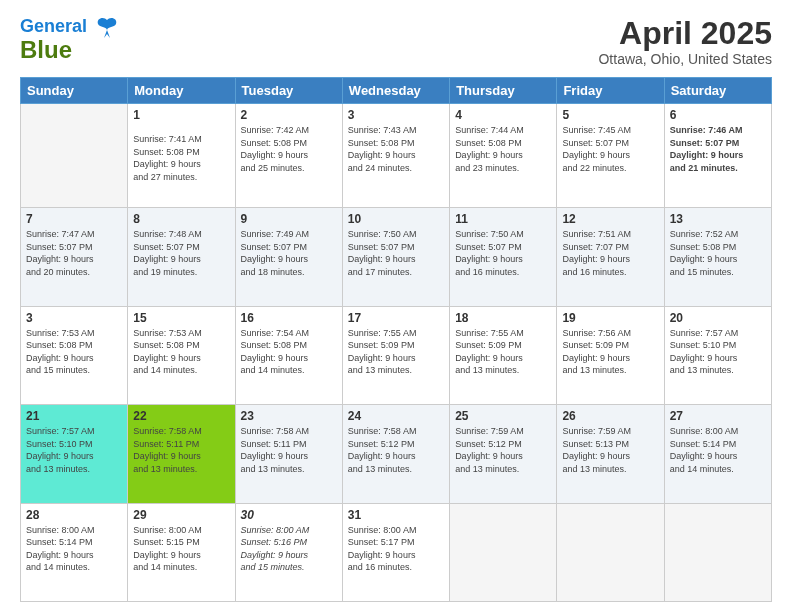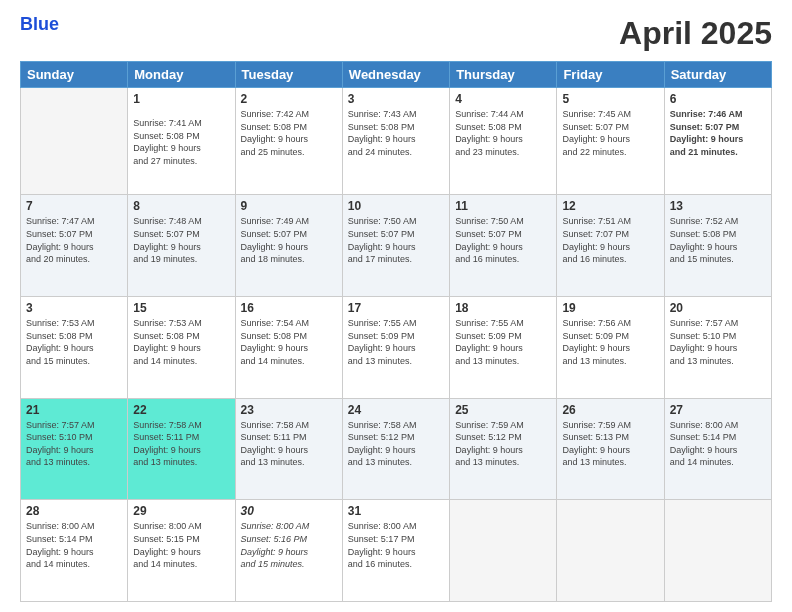--- a/index.html
+++ b/index.html
@@ -86,25 +86,35 @@
       background: #ffffff;
     }
   </style>
 </head>
 <body>
 
 <div class="page">
   <div class="header">
     <div class="logo">
       <div>
-        <div style="font-size:18px;font-weight:bold;color:#1d4ed8;margin-top:-2px;">Blue</div>
+        <div style="display:flex;align-items:center;">
+          <div style="font-size:18px;font-weight:bold;color:#333;line-height:1.2;">
+            <span style="color:#1a7fd4;">General</span>
+            <svg width="26" height="22" viewBox="0 0 26 22" style="vertical-align:middle;margin-left:2px;">
+              <path d="M13 4 C16 0, 24 2, 22 8 C20 12, 14 10, 13 14 C12 10, 6 12, 4 8 C2 2, 10 0, 13 4Z" fill="#1a7fd4"></path>
+              <path d="M13 14 L10 22 L13 18 L16 22 Z" fill="#1a7fd4"></path>
+            </svg>
+          </div>
+        </div>
+        <div style="font-size:24px;font-weight:bold;color:#4d7c0f;margin-top:-2px;">Blue</div>
       </div>
     </div>
     <div class="title-block">
       <div class="main-title">April 2025</div>
+      <div class="subtitle">Ottawa, Ohio, United States</div>
     </div>
   </div>
 
   <table class="calendar">
     <thead>
       <tr>
         <th>Sunday</th>
         <th>Monday</th>
         <th>Tuesday</th>
         <th>Wednesday</th>
@@ -262,21 +272,21 @@
           </td>
         </tr>
         <tr>
           <td style="background: #5eead4;">
             <span class="cell-date">21</span>
             <div class="cell-info" style="white-space: pre-line;">Sunrise: 7:57 AM
 Sunset: 5:10 PM
 Daylight: 9 hours
 and 13 minutes.</div>
           </td>
-          <td style="background: #5eead4;">
+          <td style="background: #84cc16;">
             <span class="cell-date">22</span>
             <div class="cell-info" style="white-space: pre-line;">Sunrise: 7:58 AM
 Sunset: 5:11 PM
 Daylight: 9 hours
 and 13 minutes.</div>
           </td>
           <td style="background: rgb(240, 244, 248);">
             <span class="cell-date">23</span>
             <div class="cell-info" style="white-space: pre-line;">Sunrise: 7:58 AM
 Sunset: 5:11 PM

